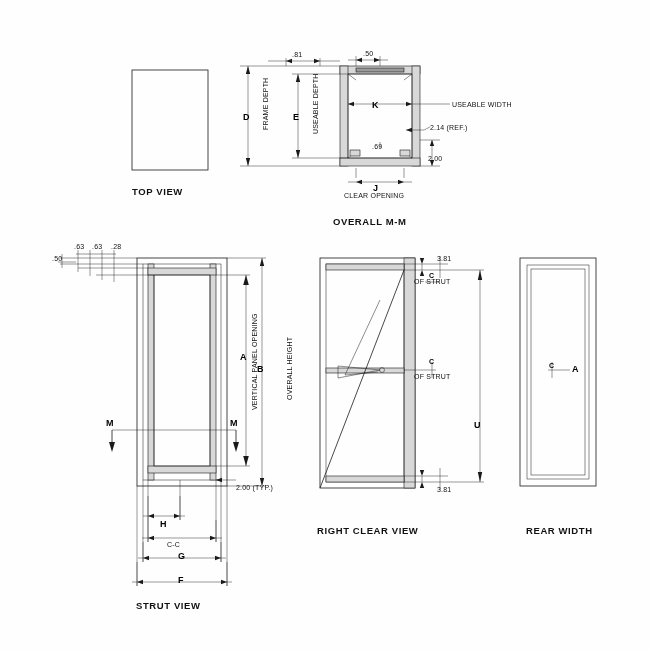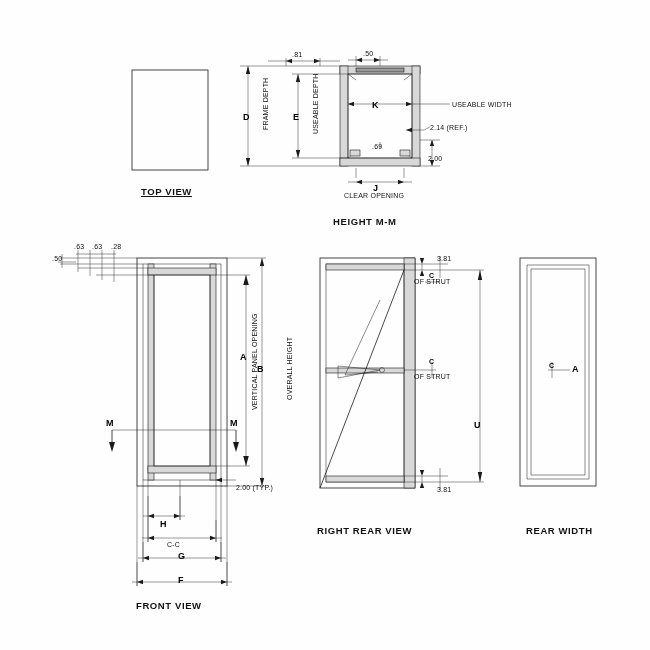--- a/index.html
+++ b/index.html
@@ -231,55 +231,55 @@
     <path class="ln-dim" d="M448 270 L484 270 M448 482 L484 482"></path>
 
     <rect class="nofill" x="520" y="258" width="76" height="228"></rect>
     <rect class="ln-thin" x="527" y="265" width="62" height="214"></rect>
     <rect class="ln-thin" x="531" y="269" width="54" height="206"></rect>
 
     <path class="ln-dim" d="M548 370 L570 370"></path>
     <path class="ln-dim" d="M552 362 L552 378"></path>
   </svg>
 
-  <div class="viewtitle" style="left:141px; top:186px;text-decoration:underline;">TOP VIEW</div>
-
-  <div class="viewtitle" style="left:333px; top:216px;">HEIGHT  M-M</div>
+  <div class="viewtitle" style="left:132px; top:186px;">TOP VIEW</div>
+
+  <div class="viewtitle" style="left:333px; top:216px;">OVERALL  M-M</div>
   <div class="lbl" style="left:292px; top:51px;">.81</div>
   <div class="lbl" style="left:363px; top:50px;">.50</div>
   <div class="lbl vert" style="left:262px; top:130px;">FRAME  DEPTH</div>
   <div class="lbl vert" style="left:312px; top:134px;">USEABLE  DEPTH</div>
   <div class="dimletter" style="left:243px; top:112px;">D</div>
   <div class="dimletter" style="left:293px; top:112px;">E</div>
   <div class="dimletter" style="left:372px; top:100px;">K</div>
   <div class="dimletter" style="left:373px; top:183px;">J</div>
   <div class="lbl" style="left:452px; top:101px;">USEABLE  WIDTH</div>
   <div class="lbl" style="left:430px; top:124px;">2.14 (REF.)</div>
   <div class="lbl" style="left:428px; top:155px;">2.00</div>
   <div class="lbl" style="left:372px; top:143px;">.69</div>
   <div class="lbl" style="left:344px; top:192px;">CLEAR  OPENING</div>
 
-  <div class="viewtitle" style="left:136px; top:600px;">FRONT VIEW</div>
+  <div class="viewtitle" style="left:136px; top:600px;">STRUT VIEW</div>
   <div class="lbl" style="left:52px; top:255px;">.50</div>
   <div class="lbl" style="left:74px; top:243px;">.63</div>
   <div class="lbl" style="left:92px; top:243px;">.63</div>
   <div class="lbl" style="left:111px; top:243px;">.28</div>
   <div class="lbl vert" style="left:251px; top:410px;">VERTICAL  PANEL  OPENING</div>
   <div class="lbl vert" style="left:286px; top:400px;">OVERALL  HEIGHT</div>
   <div class="dimletter" style="left:240px; top:352px;">A</div>
   <div class="dimletter" style="left:257px; top:364px;">B</div>
   <div class="lbl" style="left:236px; top:484px;">2.00 (TYP.)</div>
   <div class="dimletter" style="left:106px; top:418px;">M</div>
   <div class="dimletter" style="left:230px; top:418px;">M</div>
   <div class="dimletter" style="left:160px; top:519px;">H</div>
   <div class="lbl" style="left:167px; top:541px;">C-C</div>
   <div class="dimletter" style="left:178px; top:551px;">G</div>
   <div class="dimletter" style="left:178px; top:575px;">F</div>
 
-  <div class="viewtitle" style="left:317px; top:525px;">RIGHT REAR VIEW</div>
+  <div class="viewtitle" style="left:317px; top:525px;">RIGHT CLEAR VIEW</div>
   <div class="lbl" style="left:437px; top:255px;">3.81</div>
   <div class="lbl" style="left:414px; top:278px;">OF STRUT</div>
   <div class="dimletter" style="left:429px; top:272px; font-size:7px;">C</div>
   <div class="lbl" style="left:414px; top:373px;">OF STRUT</div>
   <div class="dimletter" style="left:429px; top:358px; font-size:7px;">C</div>
   <div class="lbl" style="left:437px; top:486px;">3.81</div>
   <div class="dimletter" style="left:474px; top:420px;">U</div>
 
   <div class="viewtitle" style="left:526px; top:525px;">REAR WIDTH</div>
   <div class="dimletter" style="left:549px; top:362px; font-size:7px;">C</div>

